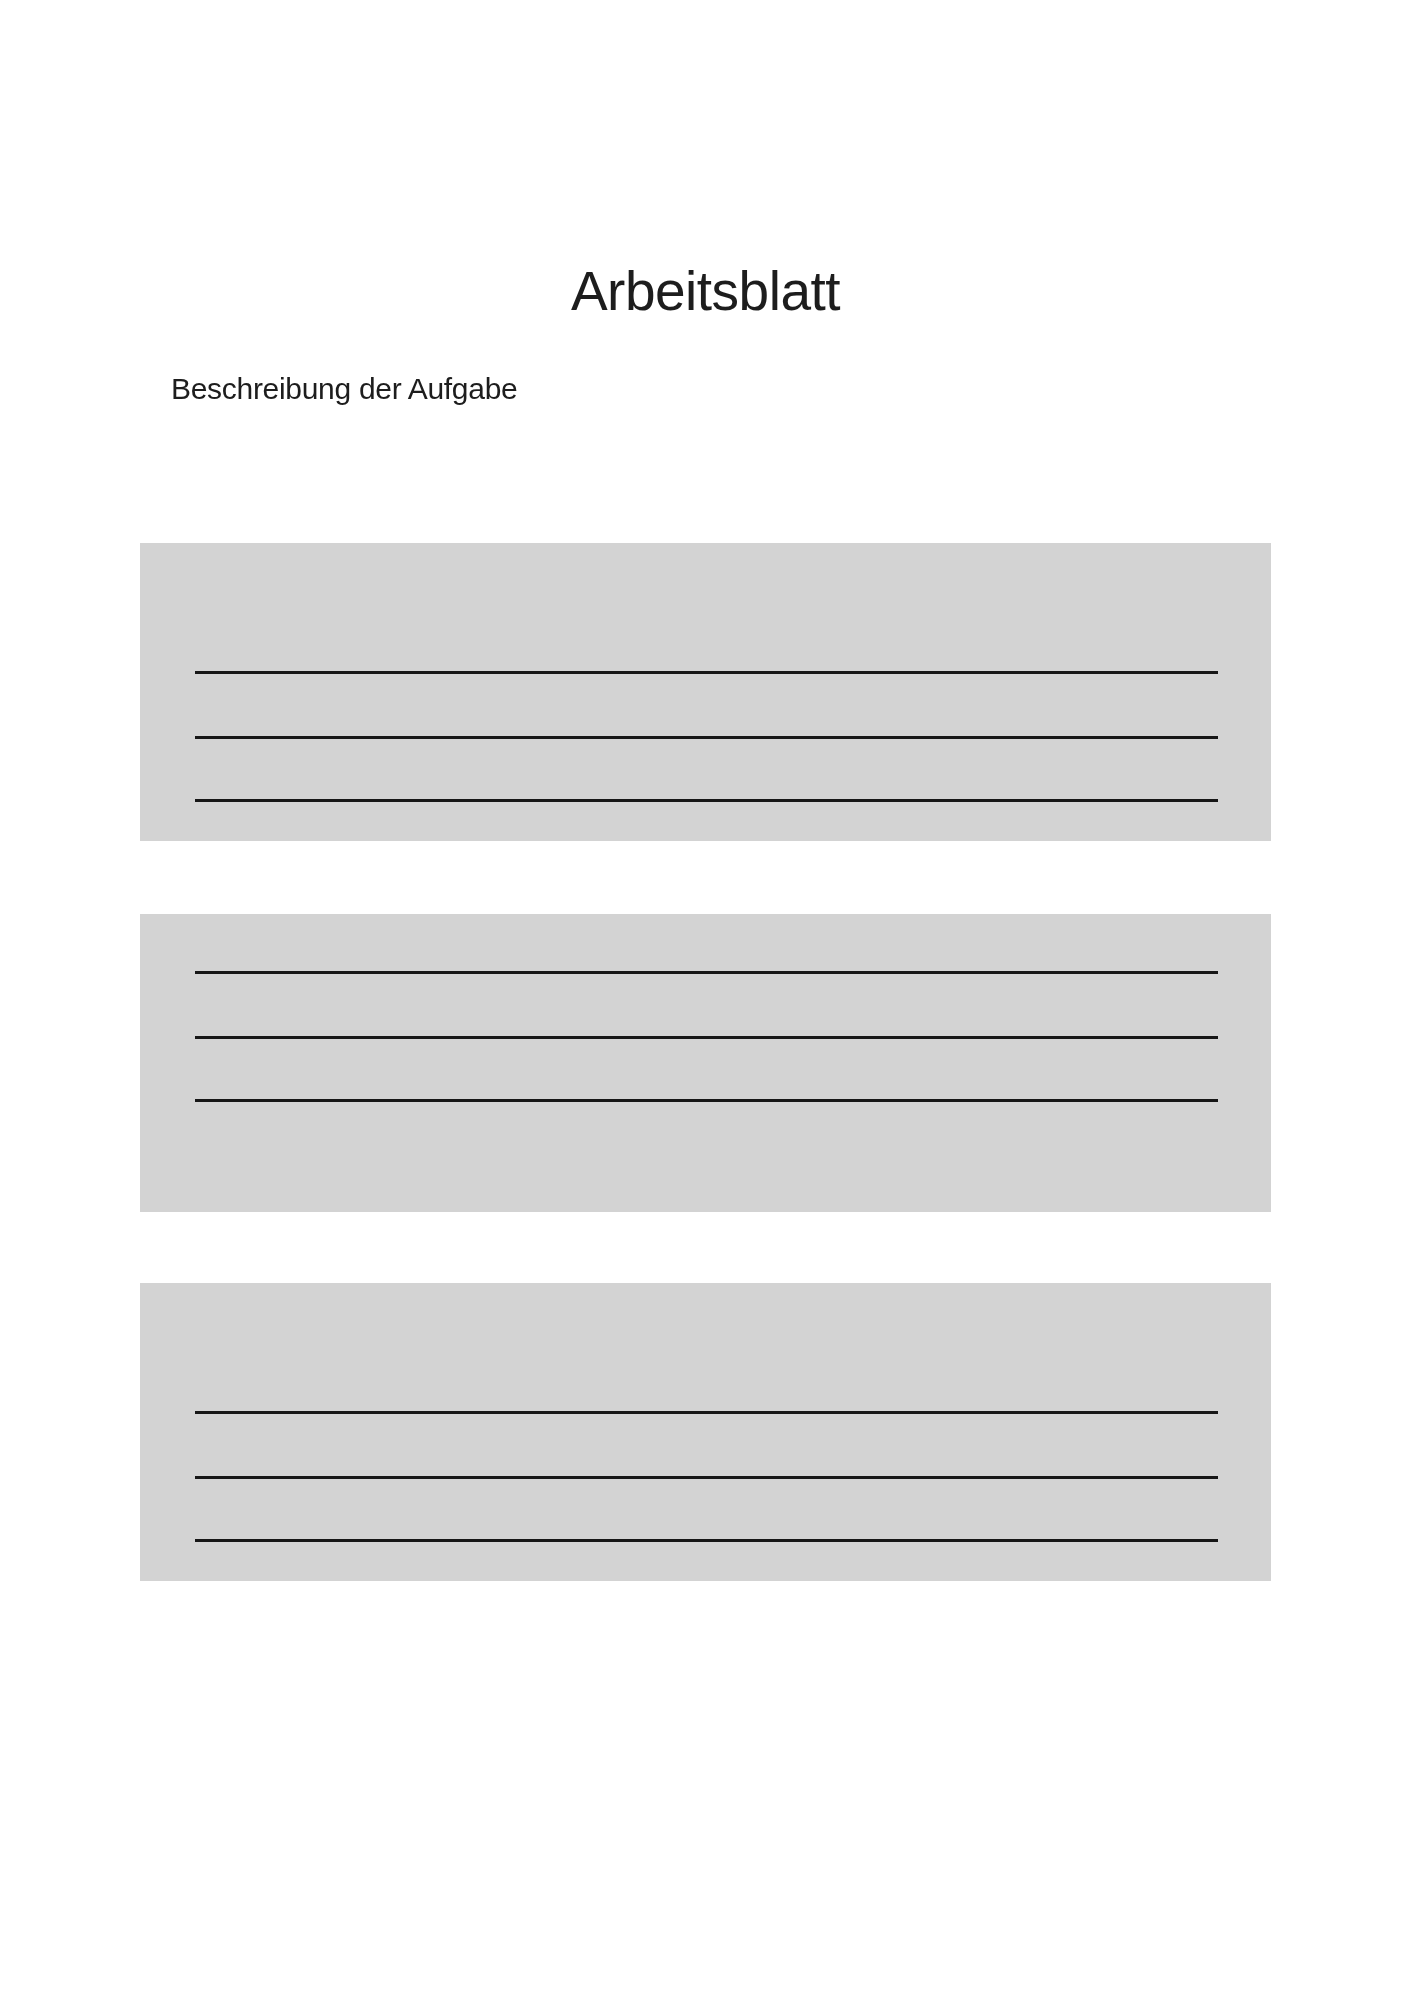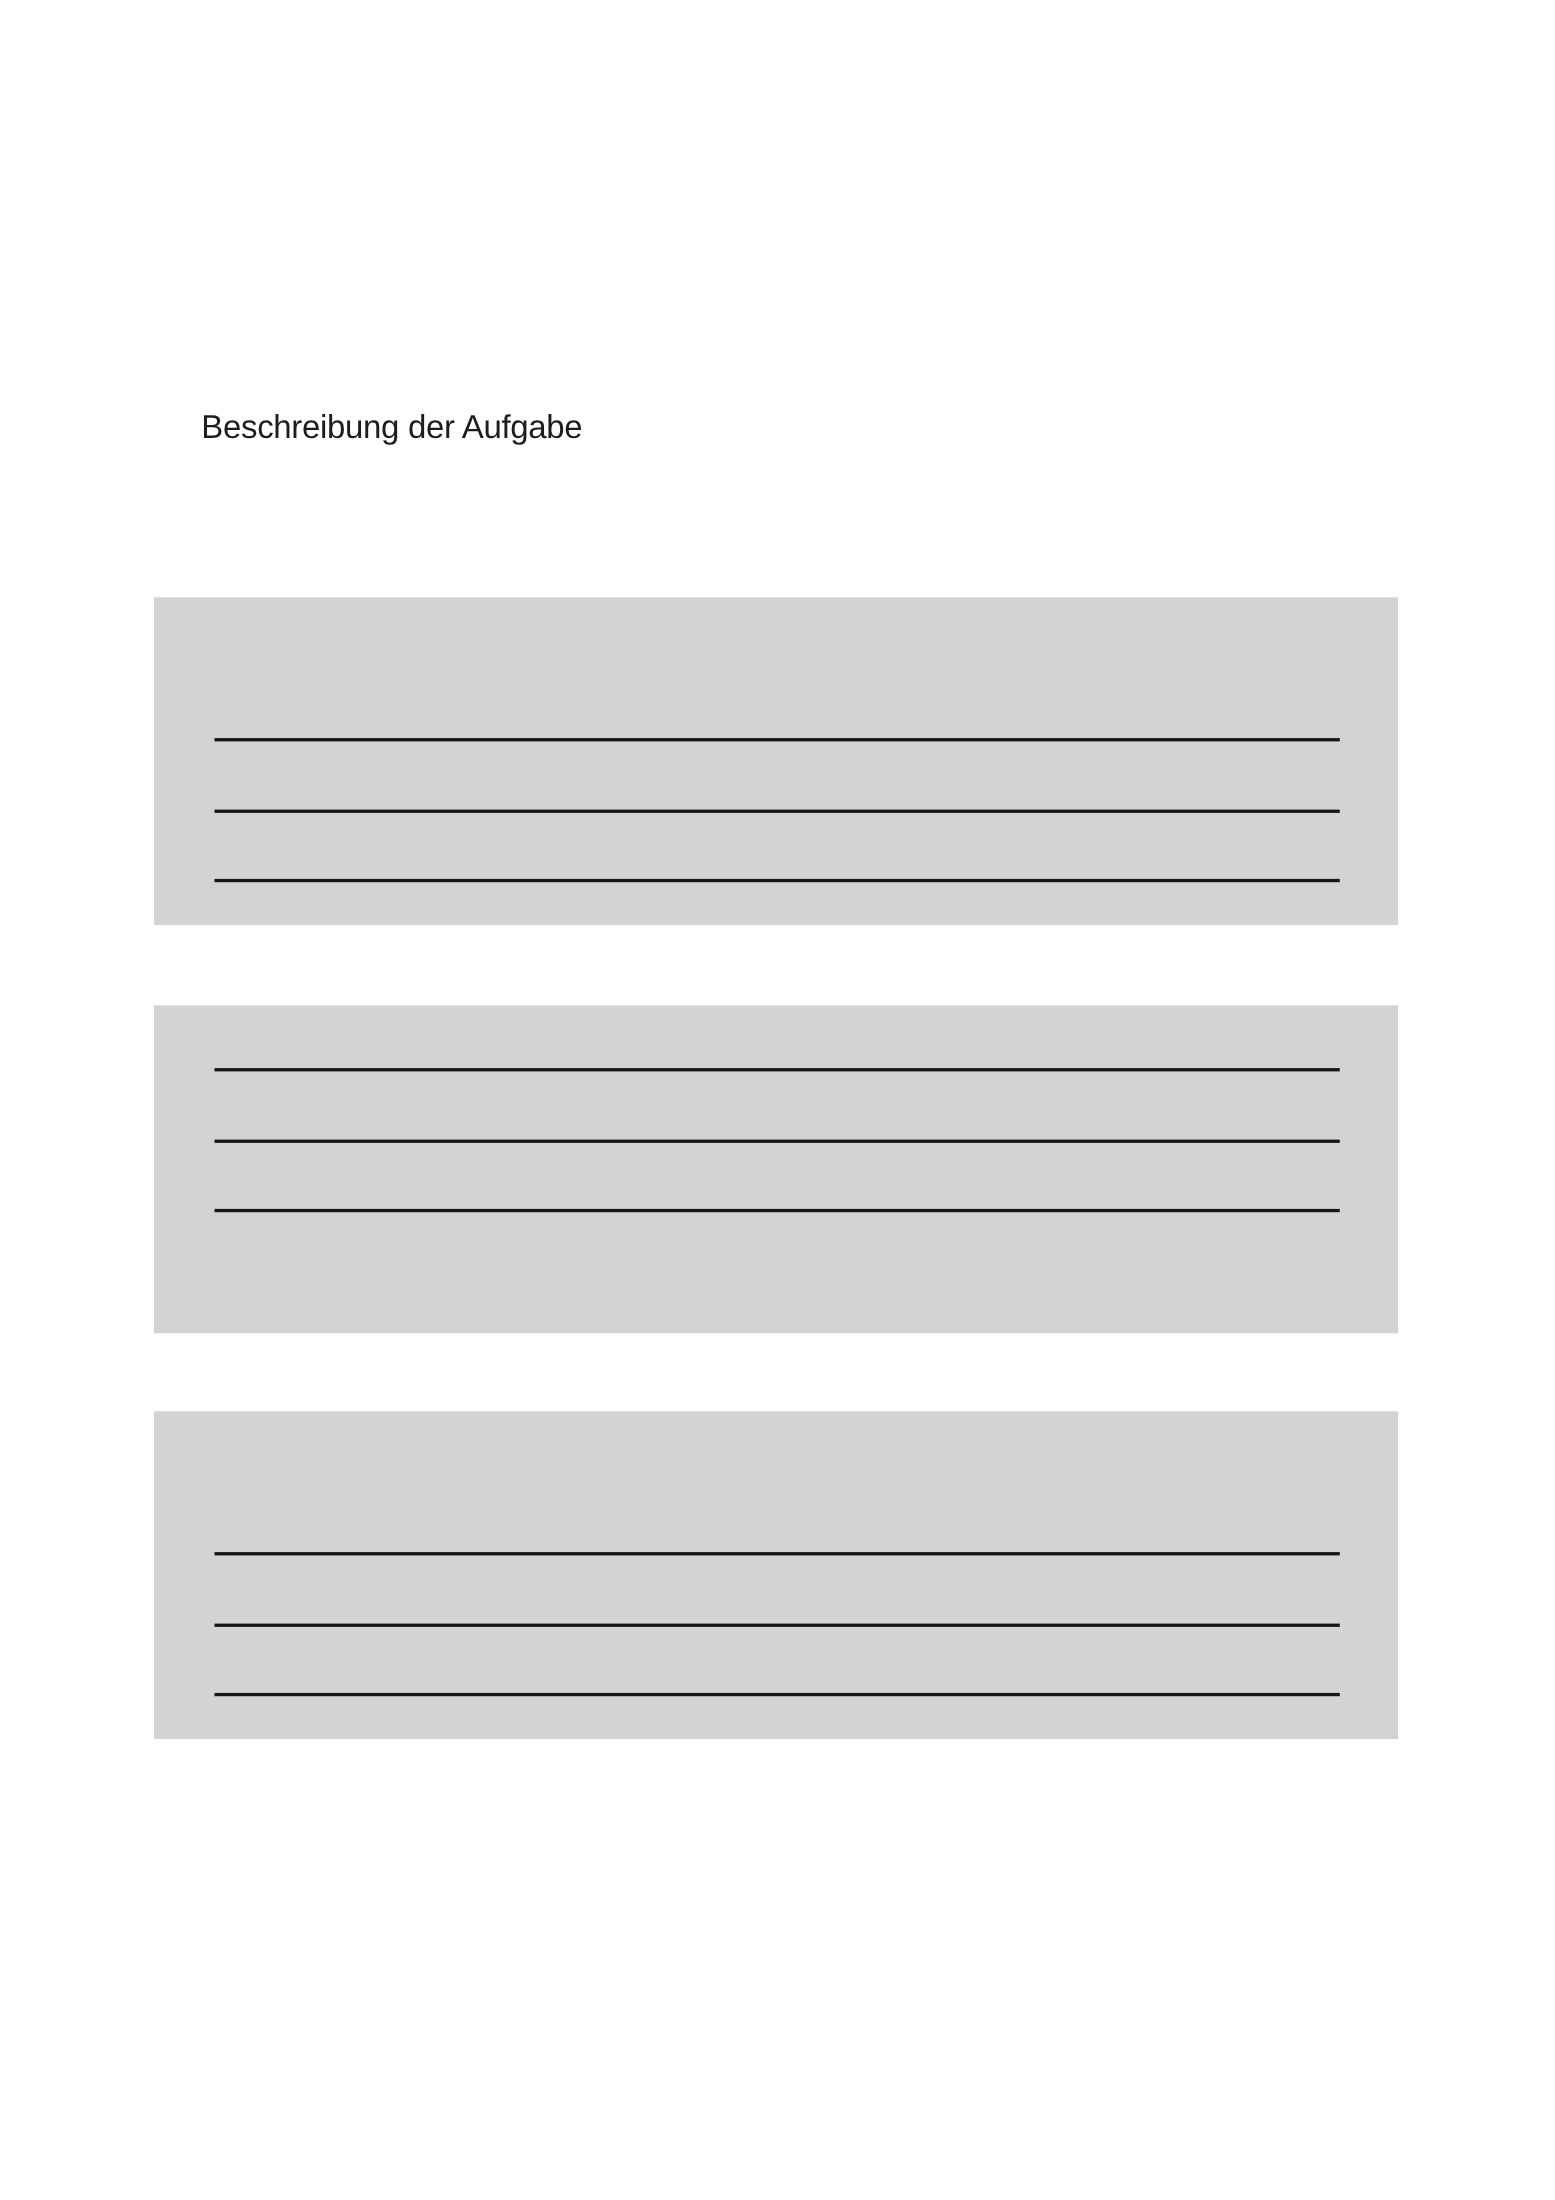--- a/index.html
+++ b/index.html
@@ -25,21 +25,21 @@
     font-size: 55px;
     font-weight: 400;
     line-height: 1;
     letter-spacing: -0.5px;
     color: #1d1d1d;
     white-space: nowrap;
   }
   .doc-subtitle {
     position: absolute;
     top: 374px;
-    left: 183px;
+    left: 171px;
     font-size: 30px;
     font-weight: 400;
     line-height: 1;
     letter-spacing: -0.3px;
     color: #1d1d1d;
     white-space: nowrap;
   }
   .answer-section {
     position: absolute;
     left: 140px;
@@ -64,20 +64,21 @@
   
   .lines-high .answer-line:nth-of-type(1) { top: 57px; }
   .lines-high .answer-line:nth-of-type(2) { top: 122px; }
   .lines-high .answer-line:nth-of-type(3) { top: 185px; }
 </style>
 </head>
 <body>
 
 <div class="page">
 
+  <h1 class="doc-title">Arbeitsblatt</h1>
 
   <div class="doc-subtitle">Beschreibung der Aufgabe</div>
 
   <div class="answer-section answer-section--1 lines-low">
       <div class="answer-line"></div>
       <div class="answer-line"></div>
       <div class="answer-line"></div>
     </div>
 
   <div class="answer-section answer-section--2 lines-high">

